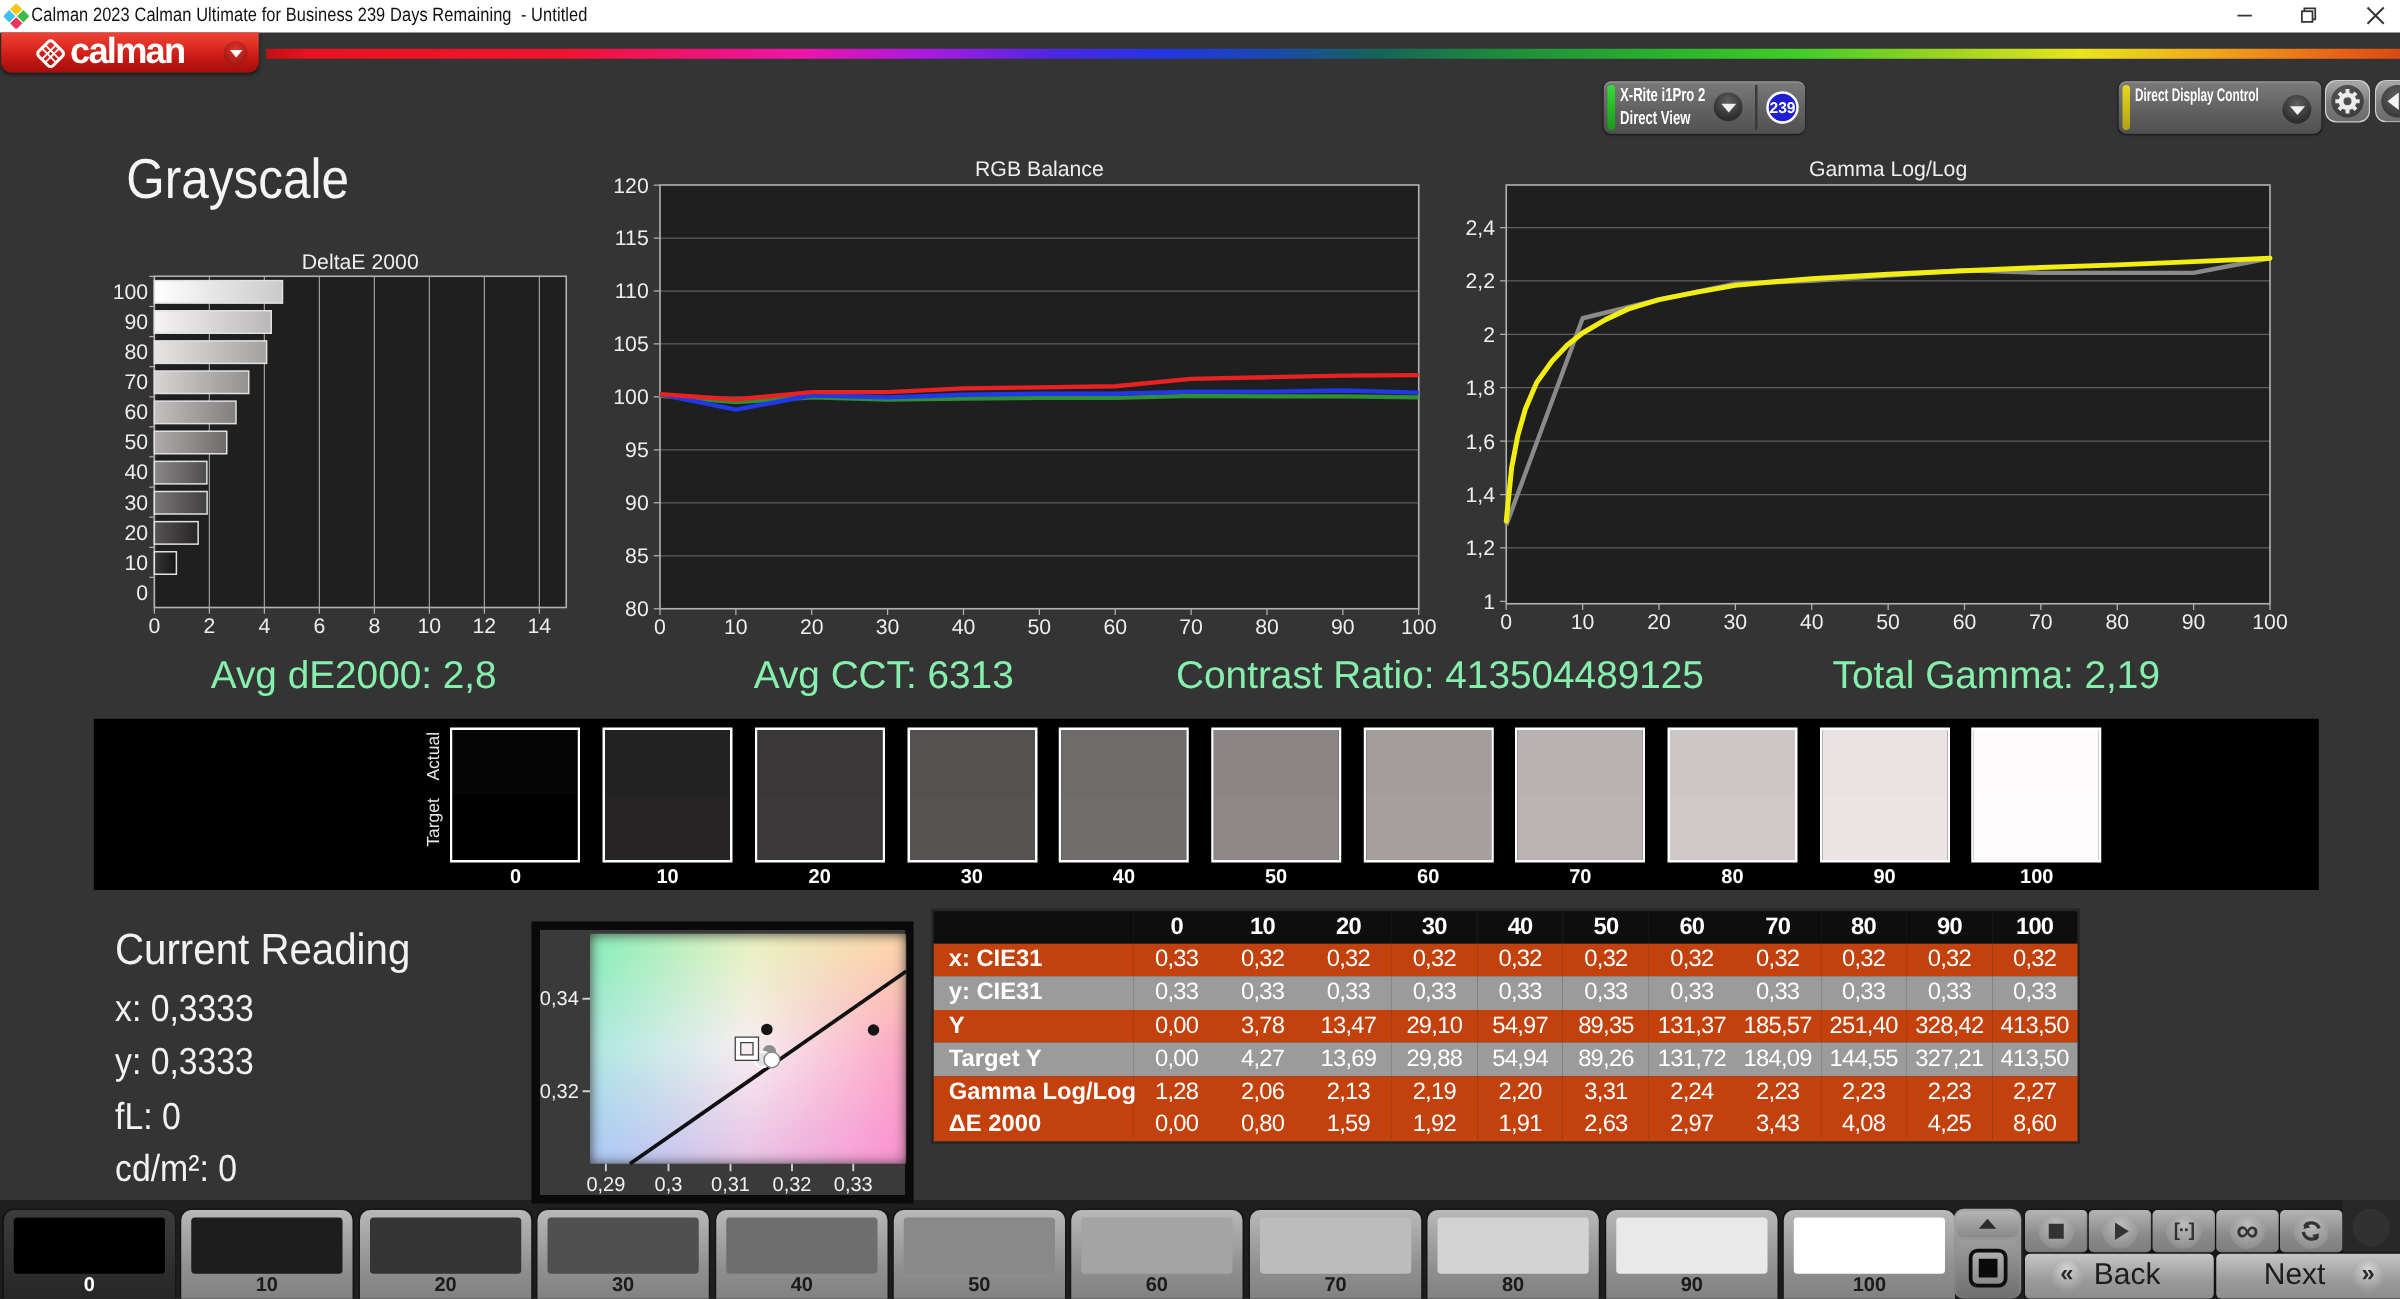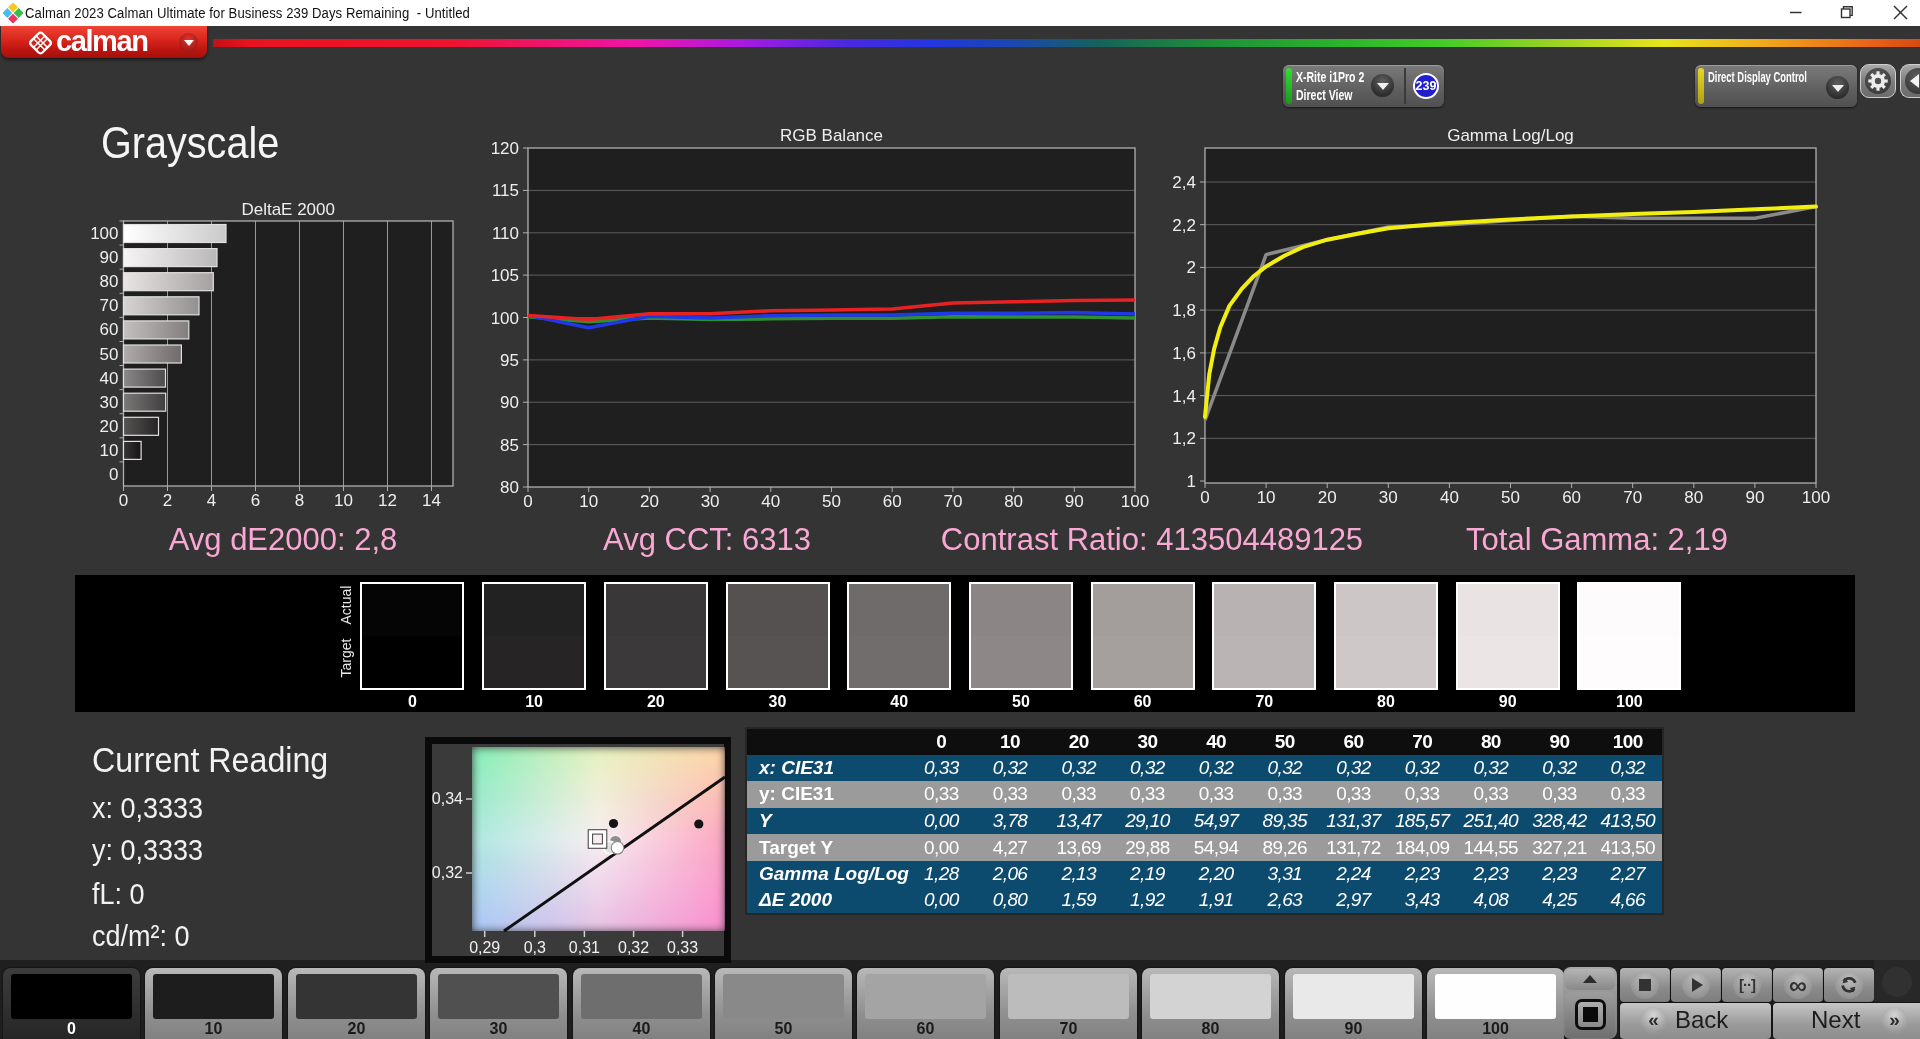--- a/index.html
+++ b/index.html
@@ -30,35 +30,35 @@
 #pluscircle { position:absolute; left:4px; top:9px; width:25px; height:25px; border-radius:50%; background:radial-gradient(circle at 50% 40%, #4a4a4a, #353535); }
 
 
 .ddbox { top:65px; height:42px; border-radius:6px; background:linear-gradient(#7b7b7b,#616161 55%,#505050); box-shadow:inset 0 1px 0 rgba(255,255,255,0.25), 0 1px 2px rgba(0,0,0,0.6); color:#fff; font-weight:bold; white-space:nowrap; }
 .ddstripe { position:absolute; left:3px; top:3px; bottom:3px; width:6px; border-radius:3px; }
 .ddarrow { position:absolute; width:23px; height:23px; border-radius:50%; background:radial-gradient(circle at 50% 32%, #606060, #2d2d2d 72%); }
 .ddarrow:after { content:""; position:absolute; left:5.5px; top:9px; border-left:6px solid transparent; border-right:6px solid transparent; border-top:7px solid #f0f0f0; }
 
 
 #grayscale-title { left:101px; top:117px; font-size:45px; color:#f5f5f5; transform:scaleX(0.88); transform-origin:0 0; }
-.avgtext { top:522px; font-size:31px; color:#f9a8d4; text-align:center; }
+.avgtext { top:522px; font-size:31px; color:#86efac; text-align:center; }
 
 
 #swatchbar { left:75px; top:575px; width:1780px; height:137px; background:#000; }
 .sq { position:absolute; top:7px; width:104px; height:108px; border:2px solid #fff; }
 .sqlabel { position:absolute; top:118px; width:104px; text-align:center; color:#fff; font-size:16px; font-weight:bold; }
 .vlabel { position:absolute; color:#e8e8e8; font-size:14px; transform:rotate(-90deg); transform-origin:center; }
 
 
 #dtable { left:745px; top:727px; border-collapse:collapse; font-size:19px; color:#fff; table-layout:fixed; width:918px; border:2px solid #262626; }
 #dtable td { height:26.6px; padding:0; white-space:nowrap; }
 #dtable .lbl { text-align:left; padding-left:12px; font-weight:bold; width:161px; }
 #dtable .v { text-align:center; width:68.7px; letter-spacing:-0.6px; }
 #dtable tr.hdr { background:#0e0e0e; font-weight:bold; }
-#dtable tr.dark { background:#0c4a6e;font-style:italic; }
+#dtable tr.dark { background:#c2410c; }
 #dtable tr.lite { background:#9b9b9b; }
 
 
 #bottombar { left:0; top:960px; width:1920px; height:79px; background:#1f1f1f; }
 .pbtn { position:absolute; top:8px; width:137px; height:78px; border-radius:8px; background:linear-gradient(#b8b8b8,#8f8f8f 60%,#7d7d7d); box-shadow:0 0 2px #000; }
 .pbtn .chip { position:absolute; left:8px; top:6px; right:8px; height:45px; border-radius:3px; }
 .pbtn .plabel { position:absolute; left:0; right:0; top:52px; text-align:center; font-size:16px; font-weight:bold; color:#1a1a1a; }
 </style>
 </head>
 <body>
@@ -940,21 +940,21 @@
           <td class="v">0,00</td>
           <td class="v">0,80</td>
           <td class="v">1,59</td>
           <td class="v">1,92</td>
           <td class="v">1,91</td>
           <td class="v">2,63</td>
           <td class="v">2,97</td>
           <td class="v">3,43</td>
           <td class="v">4,08</td>
           <td class="v">4,25</td>
-          <td class="v">4,66</td>
+          <td class="v">8,60</td>
         </tr>
   </tbody>
     </table>
 
   <div class="abs" id="bottombar">
 <div class="pbtn" style="left:3px;background:linear-gradient(#3c3c3c,#242424);">
         <div class="chip" style="background:#000;"></div>
         <div class="plabel" style="color:#fff;">0</div>
       </div>
 <div class="pbtn" style="left:145px;">

